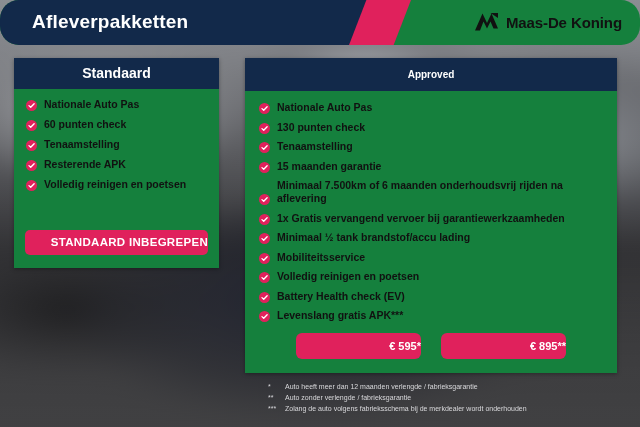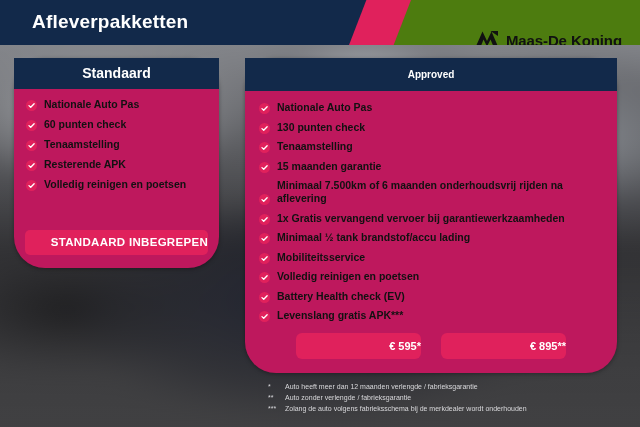--- a/index.html
+++ b/index.html
@@ -32,23 +32,24 @@
   }
   .bg-veil {
     position: absolute; inset: 0;
     background: linear-gradient(180deg, rgba(55,55,58,0.10) 0%, rgba(48,48,50,0.05) 45%, rgba(58,58,60,0.35) 80%, rgba(62,62,64,0.55) 100%);
   }
 
   
   .header {
     position: absolute; top: 0; left: 0;
     width: 640px; height: 45px;
-    background: #4d7c0f;
+    background: #15803d;
     overflow: hidden;
     z-index: 5;
+    border-radius: 19px;
   }
   .header-navy {
     position: absolute; top: 0; left: 0;
     width: 380px; height: 45px;
     background: #12294a;
     clip-path: polygon(0 0, 100% 0, 92% 100%, 0 100%);
   }
   .header-pink {
     position: absolute; top: 0; left: 349px;
     width: 62px; height: 45px;
@@ -57,40 +58,39 @@
   }
   .header-title {
     position: absolute; left: 32px; top: 9px;
     color: #ffffff;
     font-size: 19px;
     font-weight: bold;
     letter-spacing: 0.2px;
     line-height: 26px;
   }
   .brand {
-    position: absolute; right: 18px; top: 18px;
+    position: absolute; right: 18px; top: 0;
     height: 45px;
     display: flex; align-items: center; gap: 7px;
   }
   .brand-mark { width: 25px; height: 21px; display: block; }
   .brand-name {
     color: #111111;
     font-size: 15px;
     font-weight: bold;
     letter-spacing: -0.1px;
     white-space: nowrap;
   }
 
   
   .card {
     position: absolute;
-    background: #be185d;
+    background: #15803d;
     box-shadow: 0 1px 4px rgba(0,0,0,0.35);
     z-index: 4;
-    border-radius: 31px;
   }
   .card-standaard { left: 14px; top: 58px; width: 205px; height: 210px; }
   .card-approved  { left: 245px; top: 58px; width: 372px; height: 315px; }
 
   .card-head {
     background: #12294a;
     color: #ffffff;
     text-align: center;
     font-weight: bold;
   }

